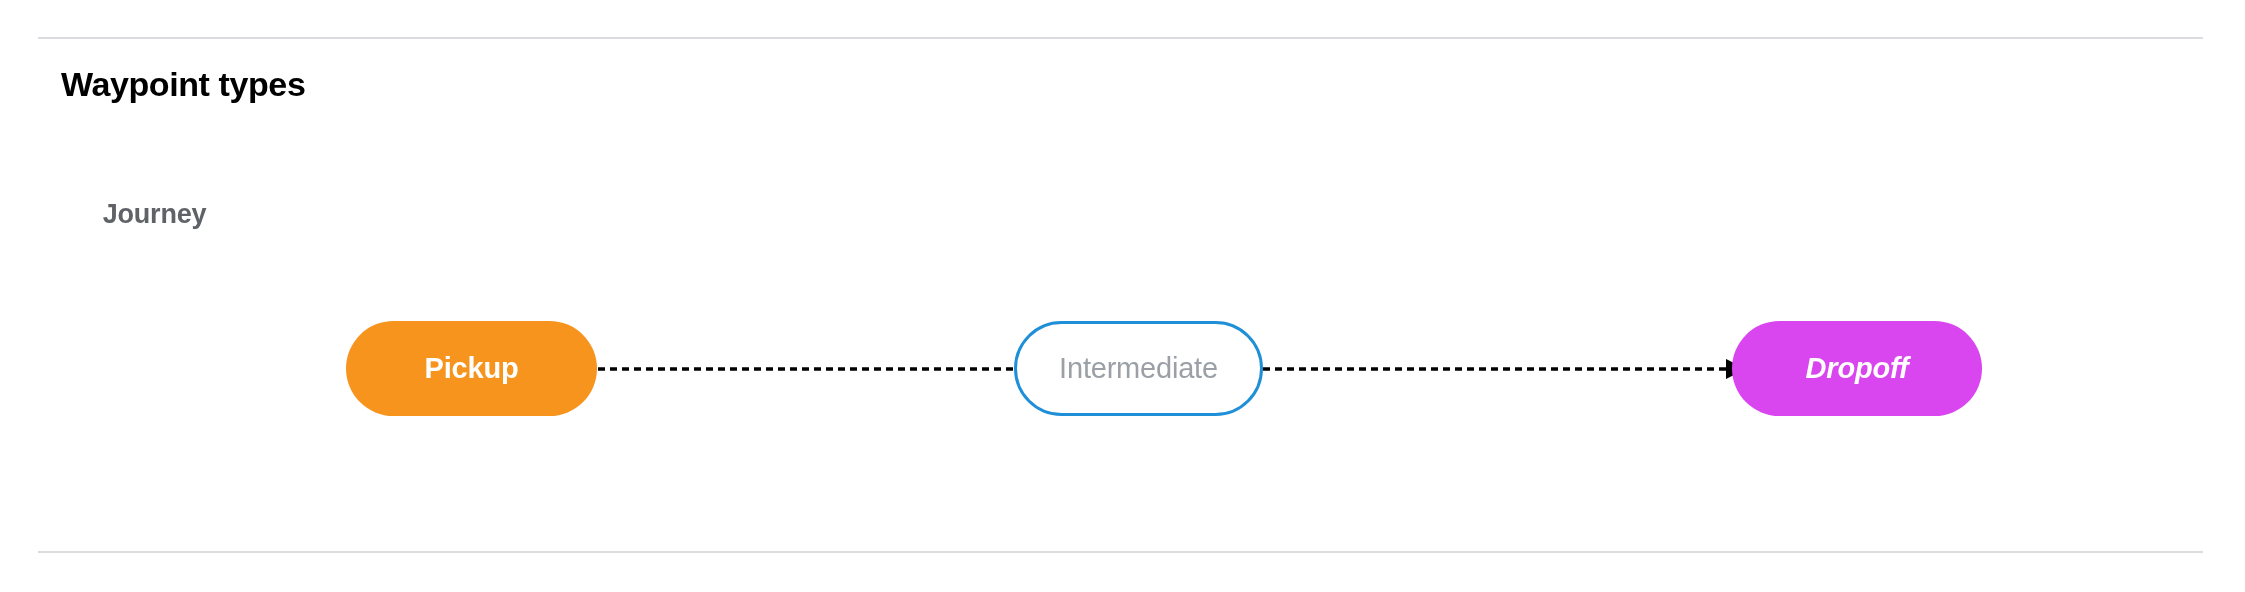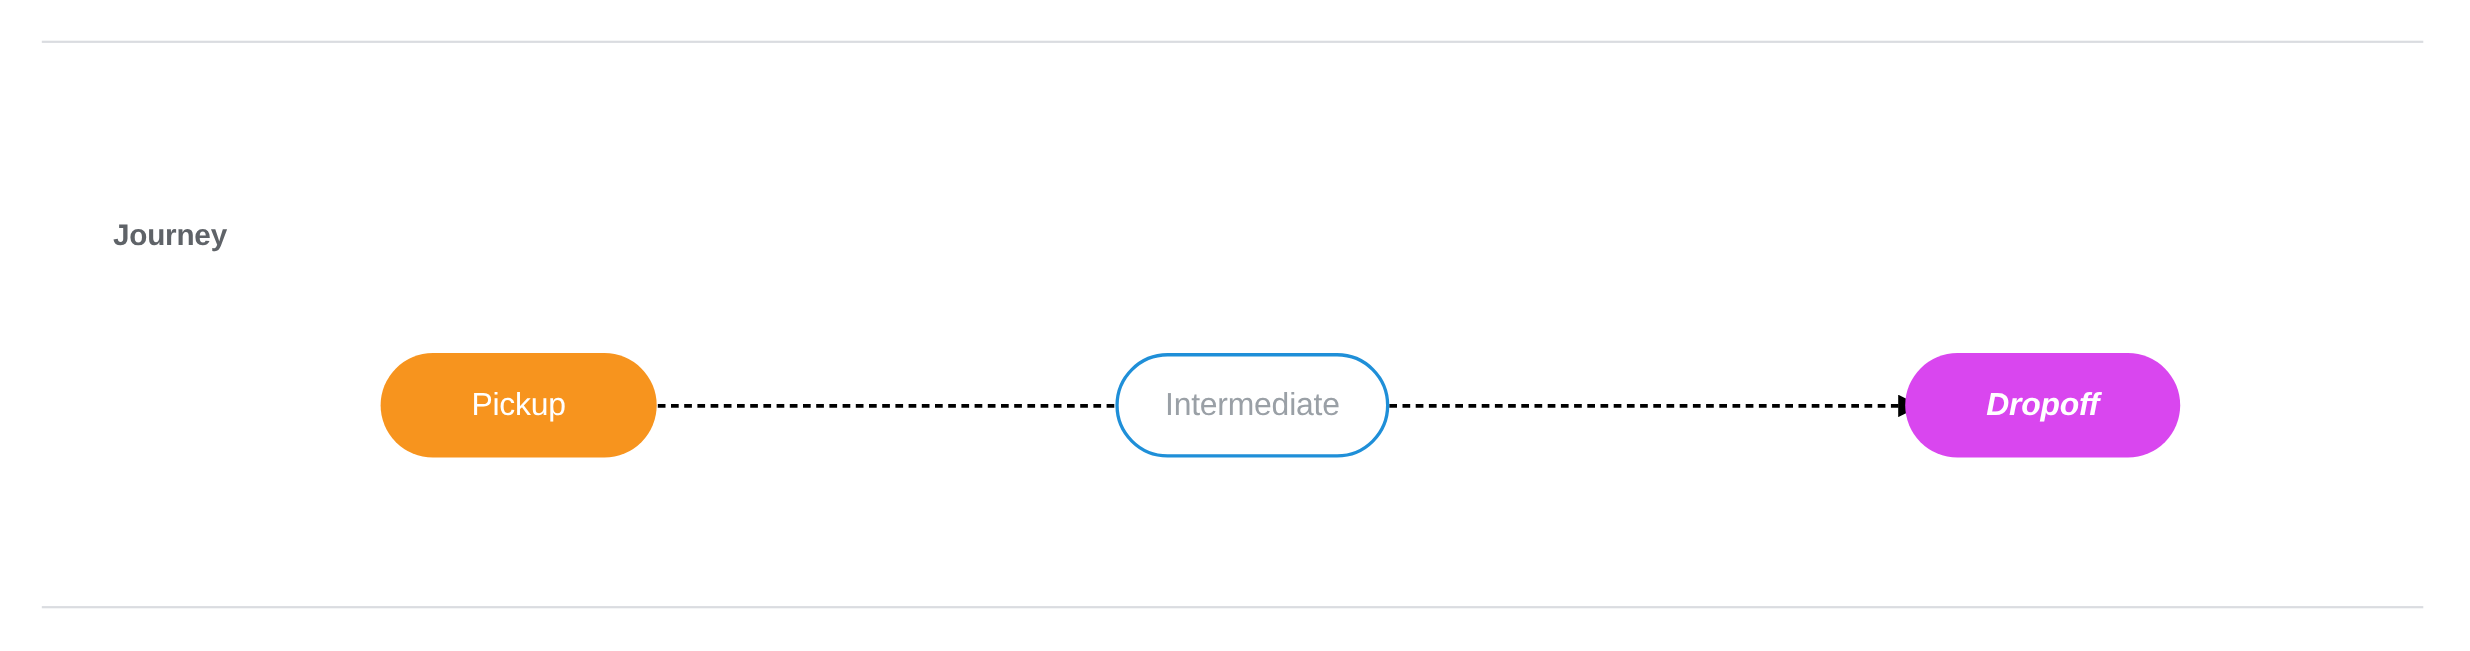--- a/index.html
+++ b/index.html
@@ -91,21 +91,21 @@
     letter-spacing: -0.2px;
     white-space: nowrap;
     user-select: none;
   }
 
   .node.pickup {
     left: 346px;
     width: 251px;
     background: #f7941e;
     color: #ffffff;
-    font-weight: 400;
+    font-weight: 700;
   }
 
   .node.dropoff {
     left: 1732px;
     width: 250px;
     background: #d946ef;
     color: #ffffff;
     font-weight: 700;
     font-style: italic;
   }
@@ -119,20 +119,21 @@
     font-weight: 400;
   }
 </style>
 </head>
 <body>
 
 <div id="screen">
 
   <div class="divider top"></div>
 
+  <div class="section-title">Waypoint types</div>
 
   <div class="diagram">
 
     <div class="graph-label">Journey</div>
 
     <svg class="edges" viewBox="0 0 2245 592">
       <defs>
         <marker id="arrow" viewBox="0 0 10 10" refX="9" refY="5" markerWidth="6" markerHeight="6" orient="auto-start-reverse">
           <path d="M 0 0 L 10 5 L 0 10 z" fill="#000000"></path>
         </marker>

